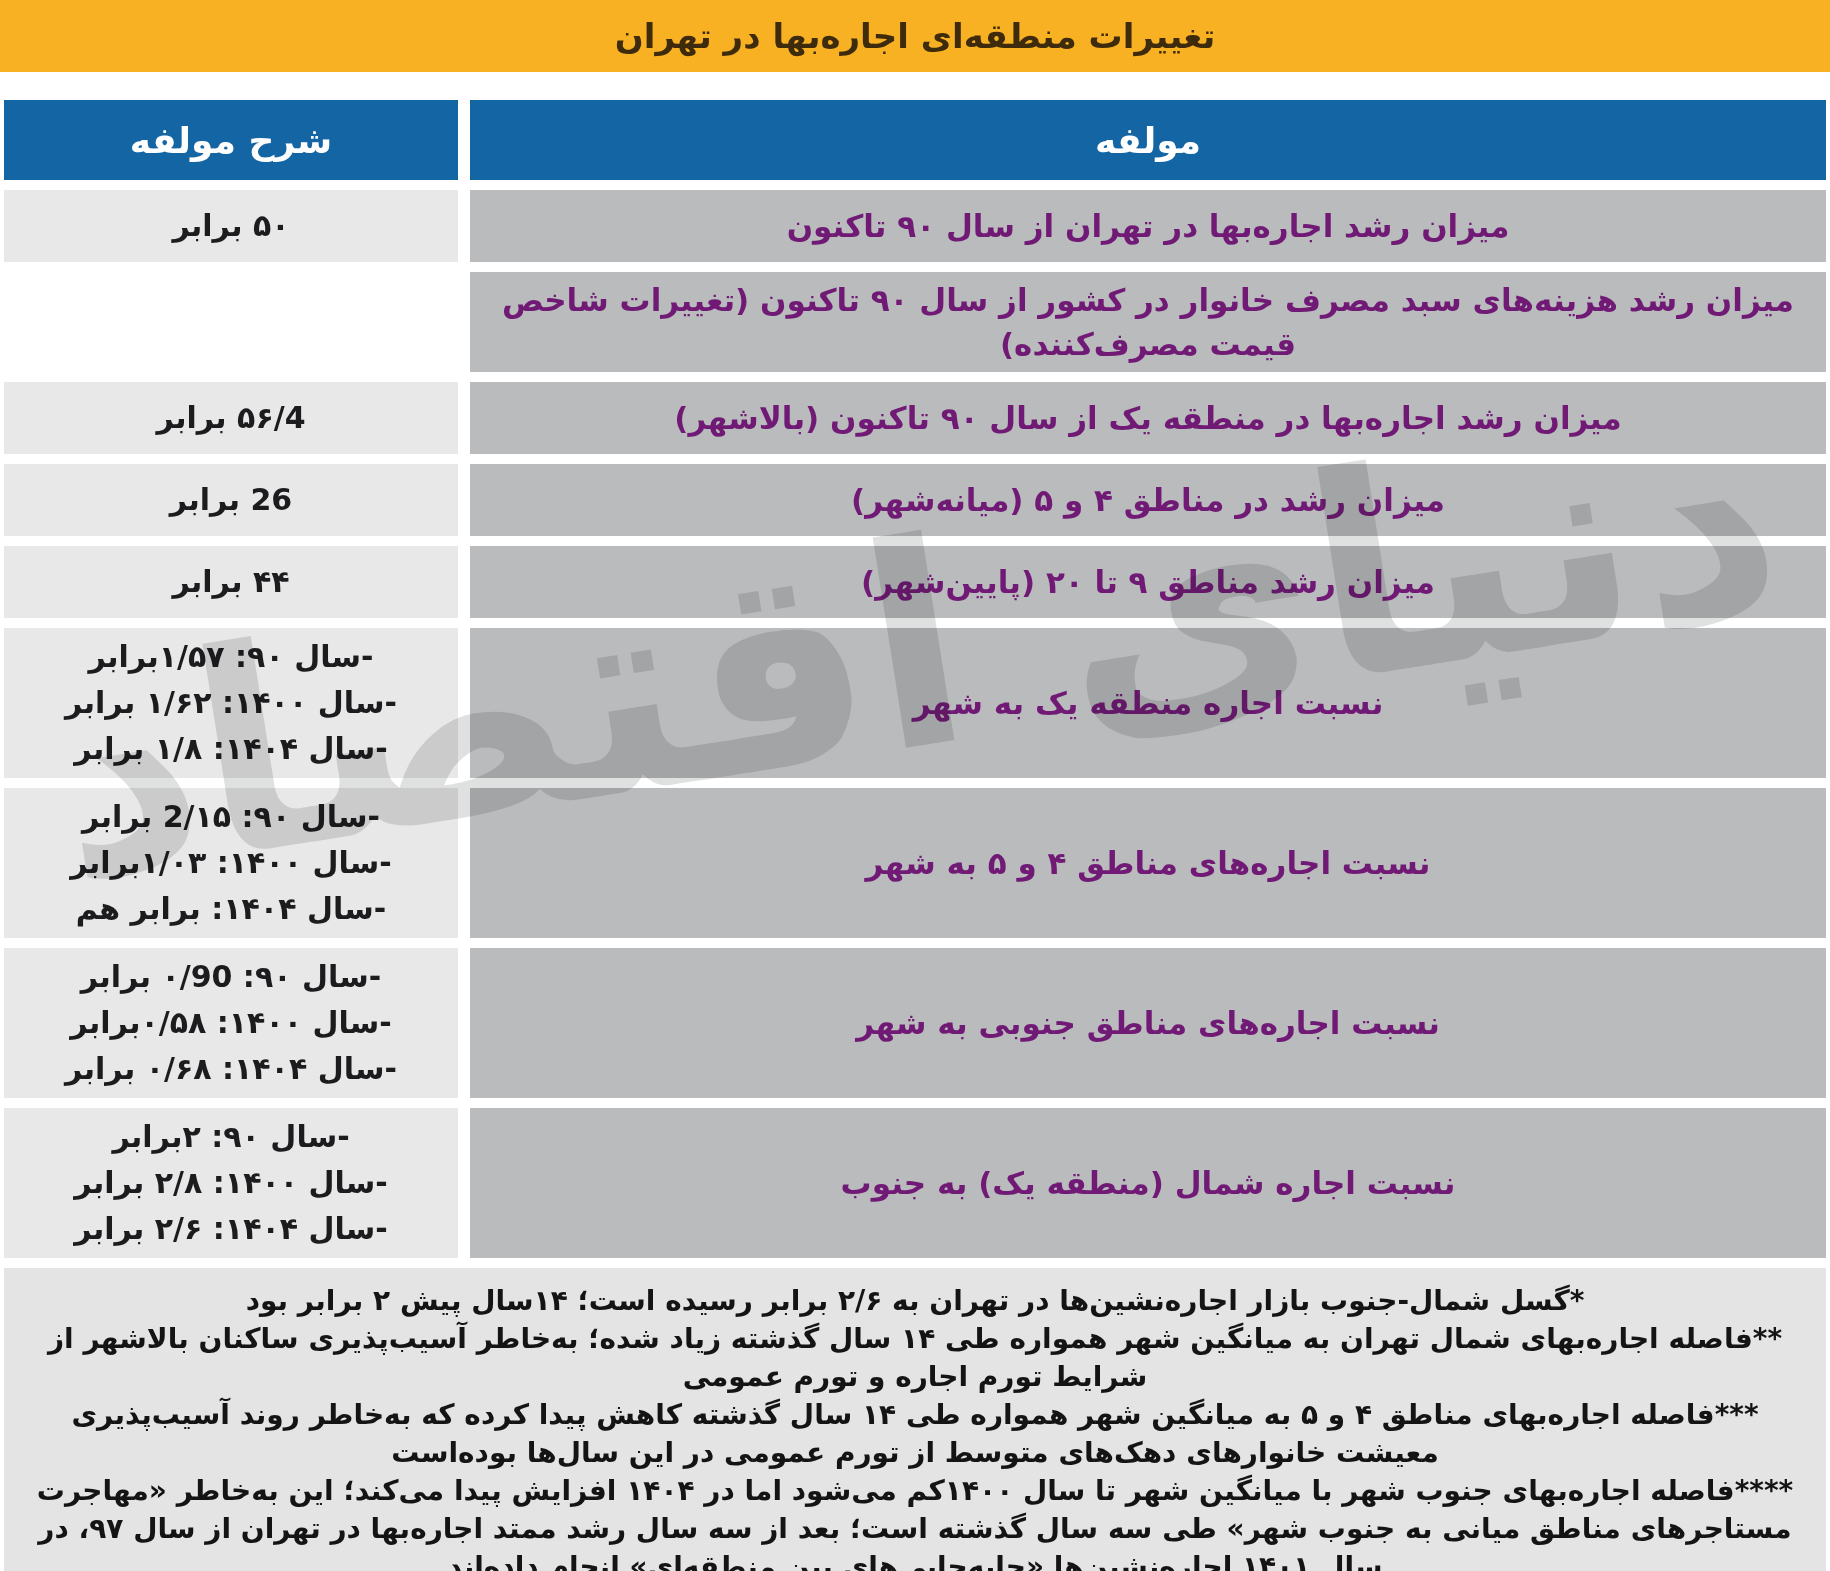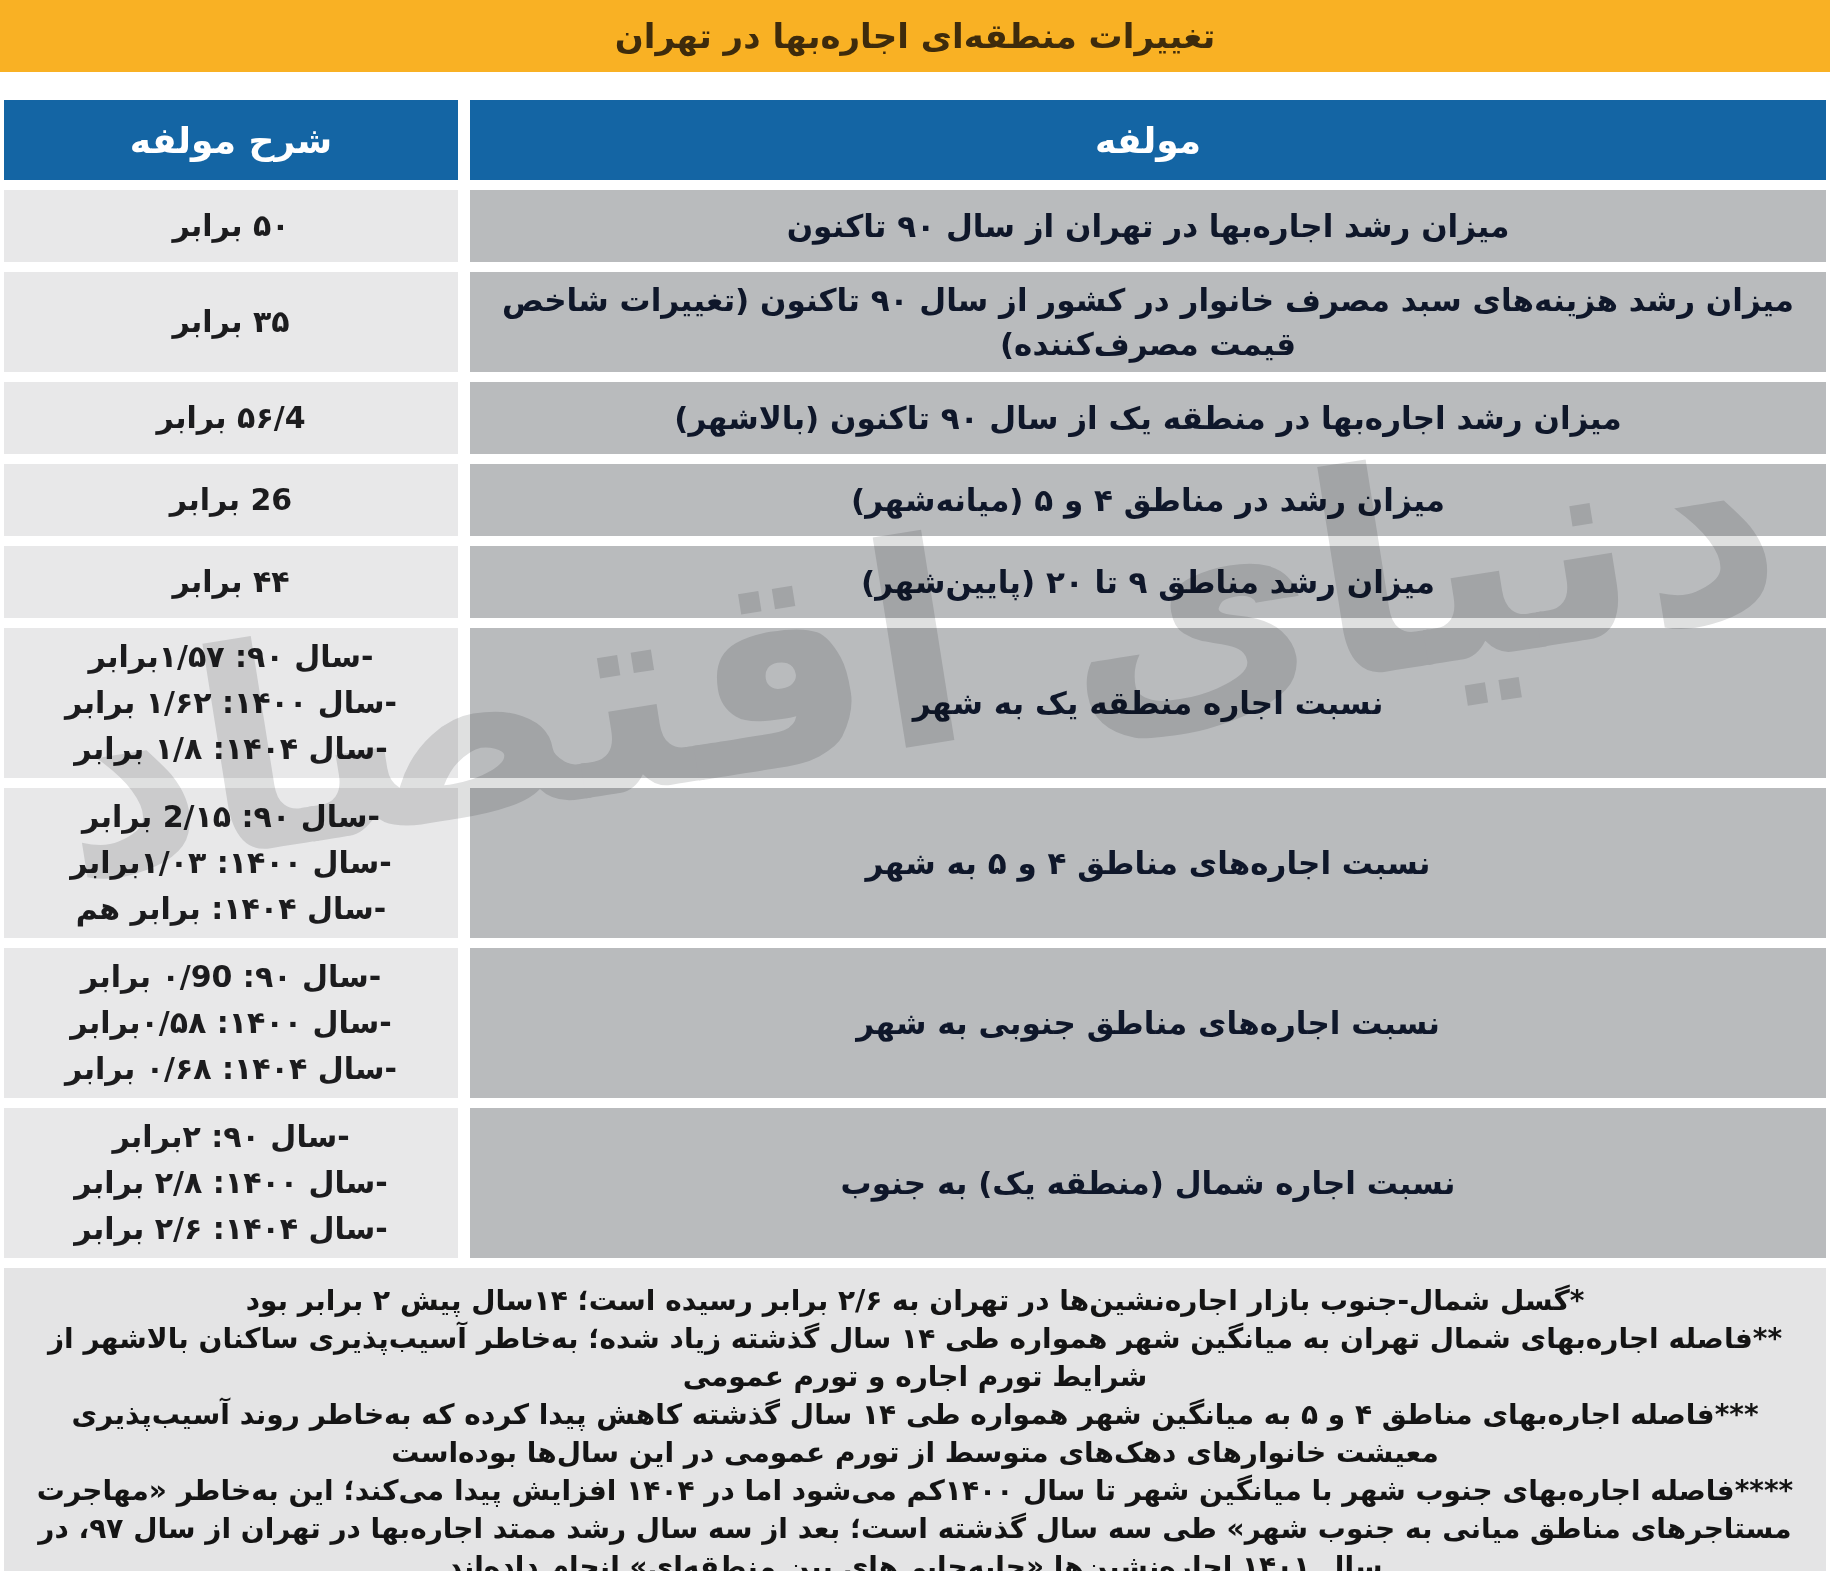--- a/index.html
+++ b/index.html
@@ -43,21 +43,21 @@
   }
   .hdr .cell {
     background: var(--header-bg, #1465A4);
     color: #ffffff;
     font-size: 36px;
     min-height: 80px;
   }
   .comp {
     background: var(--comp-bg, #B9BBBD);
     font-size: 31px;
-    color: #0f172a;
+    color: #701a75;
     line-height: 44px;
   }
   .desc {
     background: var(--desc-bg, #E8E8E9);
     font-size: 30px;
     color: #1c1c1e;
     line-height: 46px;
   }
   .r-single .cell { min-height: 72px; }
   .r-triple .cell { min-height: 150px; }
@@ -104,23 +104,20 @@
 
     <div class="row r-single">
       <div class="cell comp">میزان رشد اجاره‌بها در تهران از سال ۹۰ تاکنون</div>
       <div class="cell desc">
         <span>۵۰ برابر</span>
       </div>
     </div>
 
     <div class="row r-single">
       <div class="cell comp">میزان رشد هزینه‌های سبد مصرف خانوار در کشور از سال ۹۰ تاکنون (تغییرات شاخص قیمت مصرف‌کننده)</div>
-      <div class="cell desc">
-        <span>۳۵ برابر</span>
-      </div>
     </div>
 
     <div class="row r-single">
       <div class="cell comp">میزان رشد اجاره‌بها در منطقه یک از سال ۹۰ تاکنون (بالاشهر)</div>
       <div class="cell desc">
         <span>۵۶/4 برابر</span>
       </div>
     </div>
 
     <div class="row r-single">

